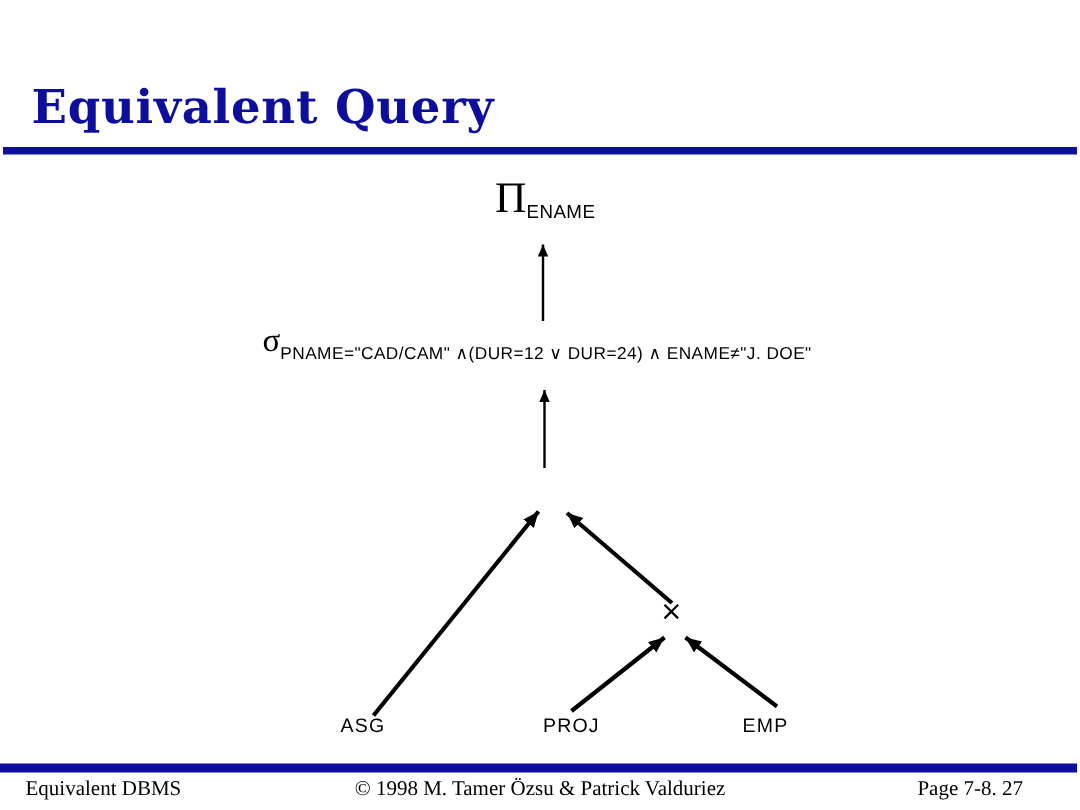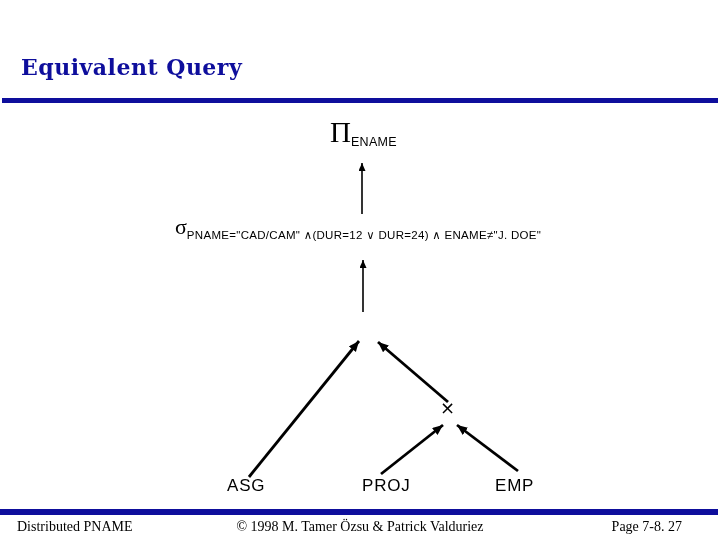--- a/index.html
+++ b/index.html
@@ -3,21 +3,21 @@
 <meta charset="utf-8">
 <style>
   html,body { margin:0; padding:0; background:#ffffff; }
   .slide {
     position:relative; width:720px; height:540px; background:#ffffff;
     overflow:hidden; font-family:"Liberation Sans", sans-serif;
   }
   .title {
     position:absolute; left:21px; top:54px;
     font-family:"DejaVu Serif", "Liberation Serif", serif;
-    font-weight:bold; font-size:22px; letter-spacing:0.5px;
+    font-weight:bold; font-size:31px; letter-spacing:0.5px;
     color:#0e0e9c; white-space:nowrap;
   }
   .rule-top {
     position:absolute; left:2px; right:2px; top:98px; height:5px;
     background:#0e0e9c;
   }
   .rule-bottom {
     position:absolute; left:0px; right:2px; top:509px; height:6px;
     background:#0e0e9c;
   }
@@ -38,21 +38,21 @@
   .sigma-node .sub { vertical-align:-5px; }
   .join-node { left:315px; top:300px; }
   .join-node .op-bowtie {
     font-family:"DejaVu Sans", sans-serif; font-weight:bold; font-size:20px;
   }
   .join-node .sub { vertical-align:-8px; }
   .times-node { left:440px; top:397px;
     font-family:"DejaVu Sans", sans-serif; font-size:18px; }
   .relation {
     position:absolute; top:476px;
-    font-size:17px; letter-spacing:0.8px; color:#000;
+    font-size:13px; letter-spacing:0.8px; color:#000;
   }
   .rel-asg  { left:227px; }
   .rel-proj { left:362px; }
   .rel-emp  { left:495px; }
   .edges { position:absolute; left:0; top:0; }
   .footer-text {
     position:absolute; top:519px; font-family:"Liberation Serif", serif;
     font-size:14px; color:#000; white-space:nowrap;
   }
   .footer-left   { left:17px; }
@@ -93,17 +93,17 @@
   </div>
 
 
   <div class="node times-node">×</div>
 
   <div class="relation rel-asg">ASG</div>
   <div class="relation rel-proj">PROJ</div>
   <div class="relation rel-emp">EMP</div>
 
   <div class="rule-bottom"></div>
-  <div class="footer-text footer-left">Distributed PNAME</div>
+  <div class="footer-text footer-left">Equivalent DBMS</div>
   <div class="footer-text footer-center">© 1998 M. Tamer Özsu &amp; Patrick Valduriez</div>
   <div class="footer-text footer-right">Page 7-8. 27</div>
 
 </div>
 
 </body></html>

